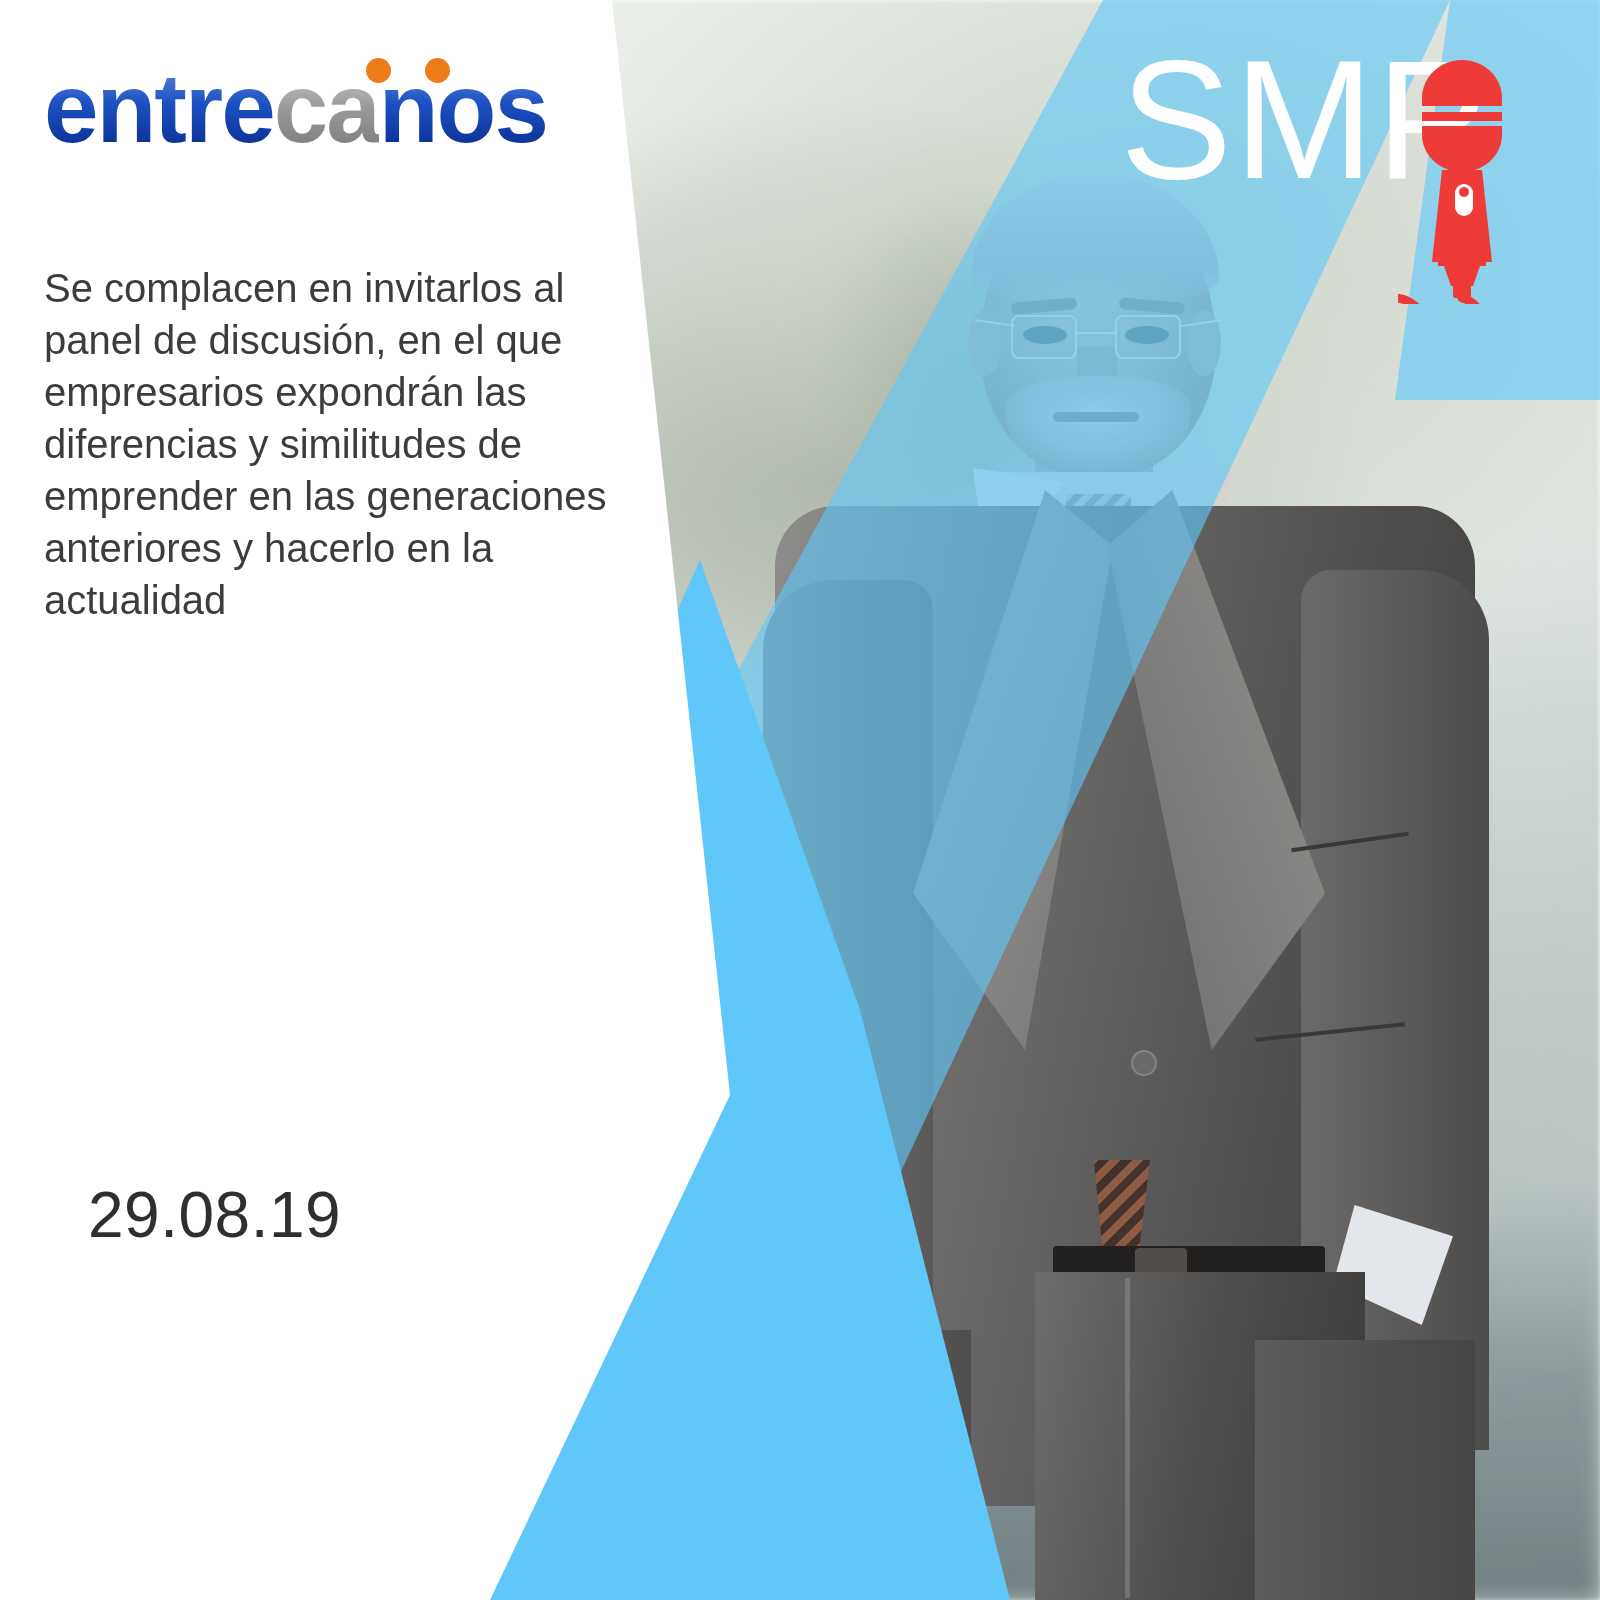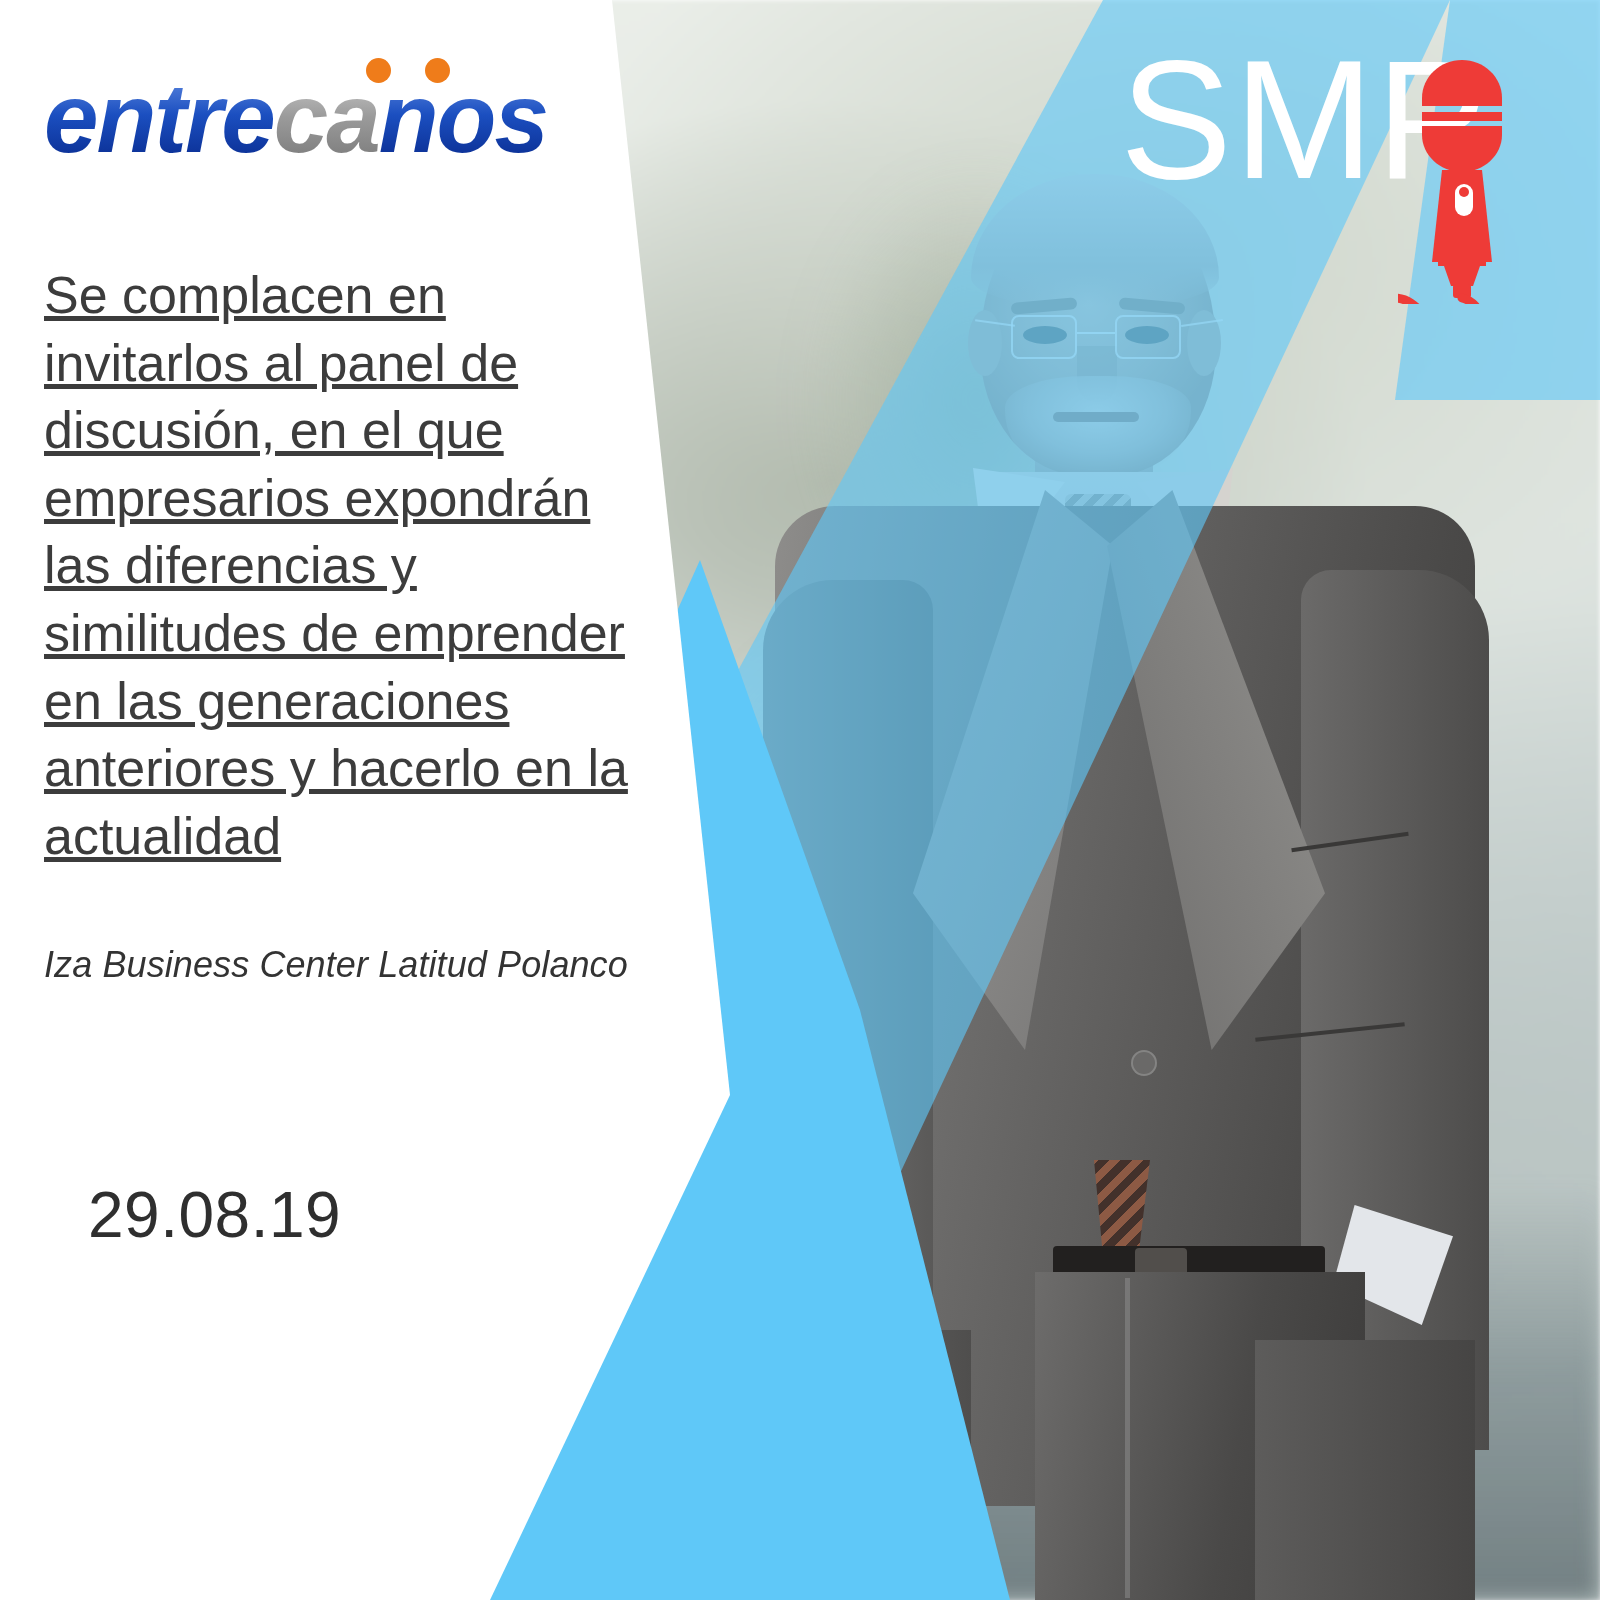--- a/index.html
+++ b/index.html
@@ -140,33 +140,33 @@
     position:absolute;inset:0;background:#ffffff;
     clip-path:polygon(0 0, 612px 0, 730px 1095px, 490px 1600px, 0 1600px);
   }
   .panel-shadow{
     position:absolute;inset:0;pointer-events:none;
     background:linear-gradient(95deg,rgba(0,0,0,0) 0%,rgba(0,0,0,0) 90%,rgba(0,0,0,.10) 100%);
     clip-path:polygon(0 0, 612px 0, 730px 1095px, 490px 1600px, 0 1600px);
   }
 
   
-  .brand-logo{position:absolute;left:44px;top:66px;height:104px;display:flex;align-items:center;font-style:italic;}
+  .brand-logo{position:absolute;left:44px;top:66px;height:104px;display:flex;align-items:flex-start;}
   .logo-word{font-size:98px;line-height:.86;font-weight:700;letter-spacing:-2px;}
   .logo-a{background:linear-gradient(180deg,#5b86df 0%,#1b4fc0 46%,#0b2f94 100%);
     -webkit-background-clip:text;background-clip:text;color:transparent;}
   .logo-b{position:relative;background:linear-gradient(180deg,#c9c9c9 0%,#9b9b9b 48%,#7d7d7d 100%);
     -webkit-background-clip:text;background-clip:text;color:transparent;}
   .logo-dots{position:absolute;left:366px;top:58px;display:flex;gap:34px;}
   .logo-dot{width:25px;height:25px;border-radius:50%;background:#ef7c1a;}
 
   
   .lead{
     position:absolute;left:44px;top:262px;width:600px;
-    font-size:52px;line-height:1.30;color:#3c3c3c;font-weight:300;text-decoration:underline;
+    font-size:40px;line-height:1.30;color:#3c3c3c;font-weight:300;
   }
   .title{
     position:absolute;left:86px;top:648px;width:640px;
     font-family:"DejaVu Serif", serif;font-style:italic;font-weight:700;
     font-size:112px;line-height:1.08;color:#2b2b2b;
   }
   .title .l2{display:block;margin-left:-48px;}
   .venue{
     position:absolute;left:44px;top:944px;width:660px;
     font-size:36px;font-style:italic;font-weight:400;color:#333;letter-spacing:.1px;
@@ -252,21 +252,20 @@
   <div class="logo-dots">
     <div class="logo-dot"></div>
     <div class="logo-dot"></div>
   </div>
 
   <div class="lead">Se complacen en invitarlos al panel de discusión, en el que empresarios expondrán las diferencias y similitudes de emprender en las generaciones anteriores y hacerlo en la actualidad</div>
 
   <div class="title">
   </div>
 
-  <div class="venue">Iza Business Center Latitud Polanco</div>
 
   <div class="when">
     <span>29.08.19</span>
   </div>
 
   <div class="smp">
     <div class="smp-text">SMP</div>
     <svg class="mic" viewBox="0 0 128 250">
       <path d="M64 6c22 0 40 17 40 38v8H24v-8C24 23 42 6 64 6z" fill="#EE3B37"></path>
       <rect x="24" y="58" width="80" height="9" fill="#EE3B37"></rect>

